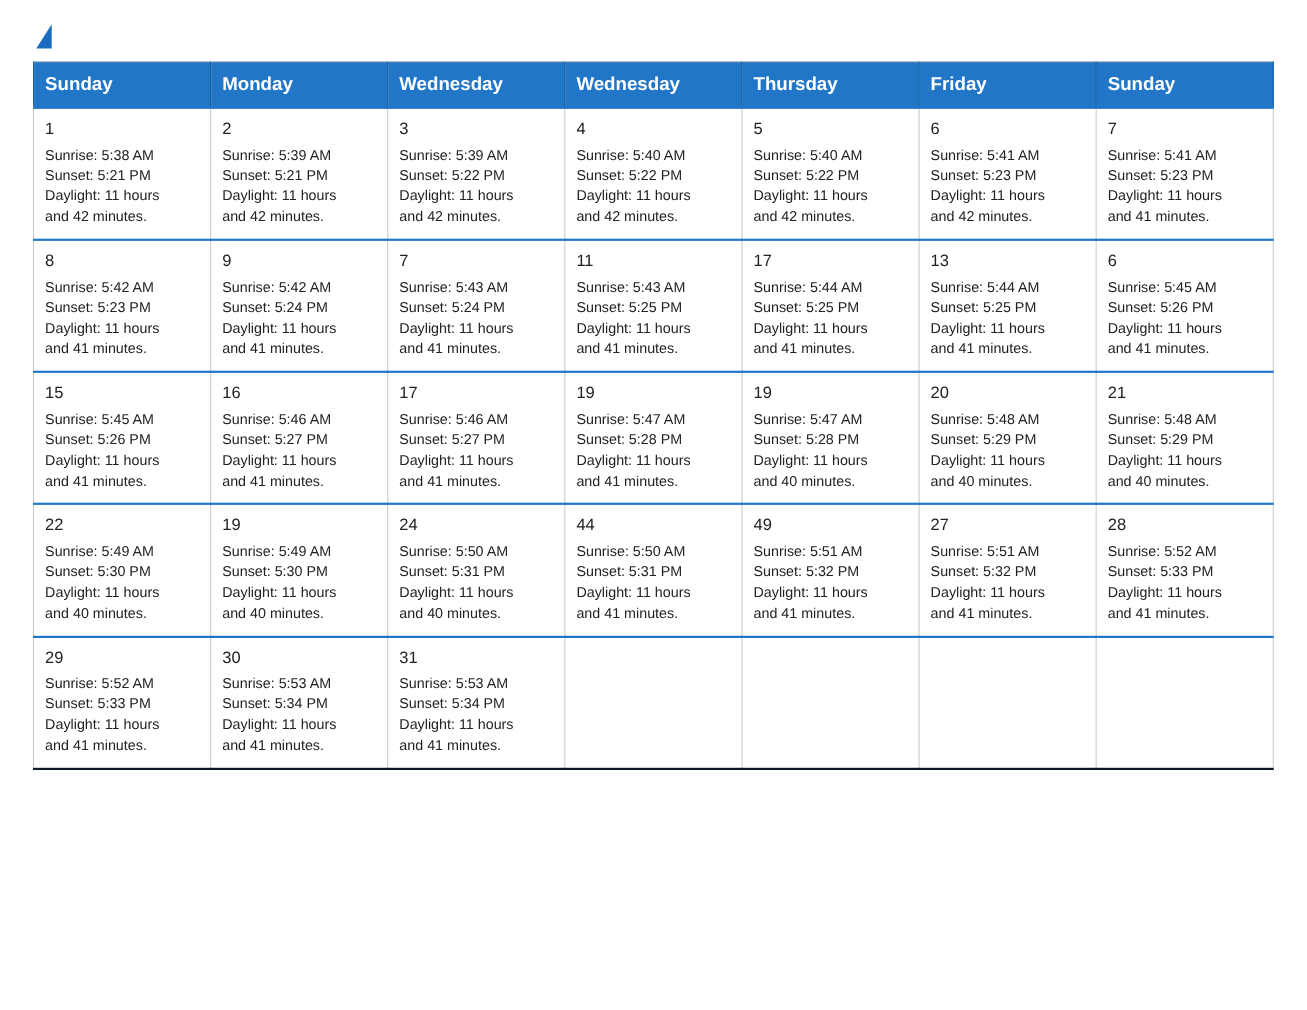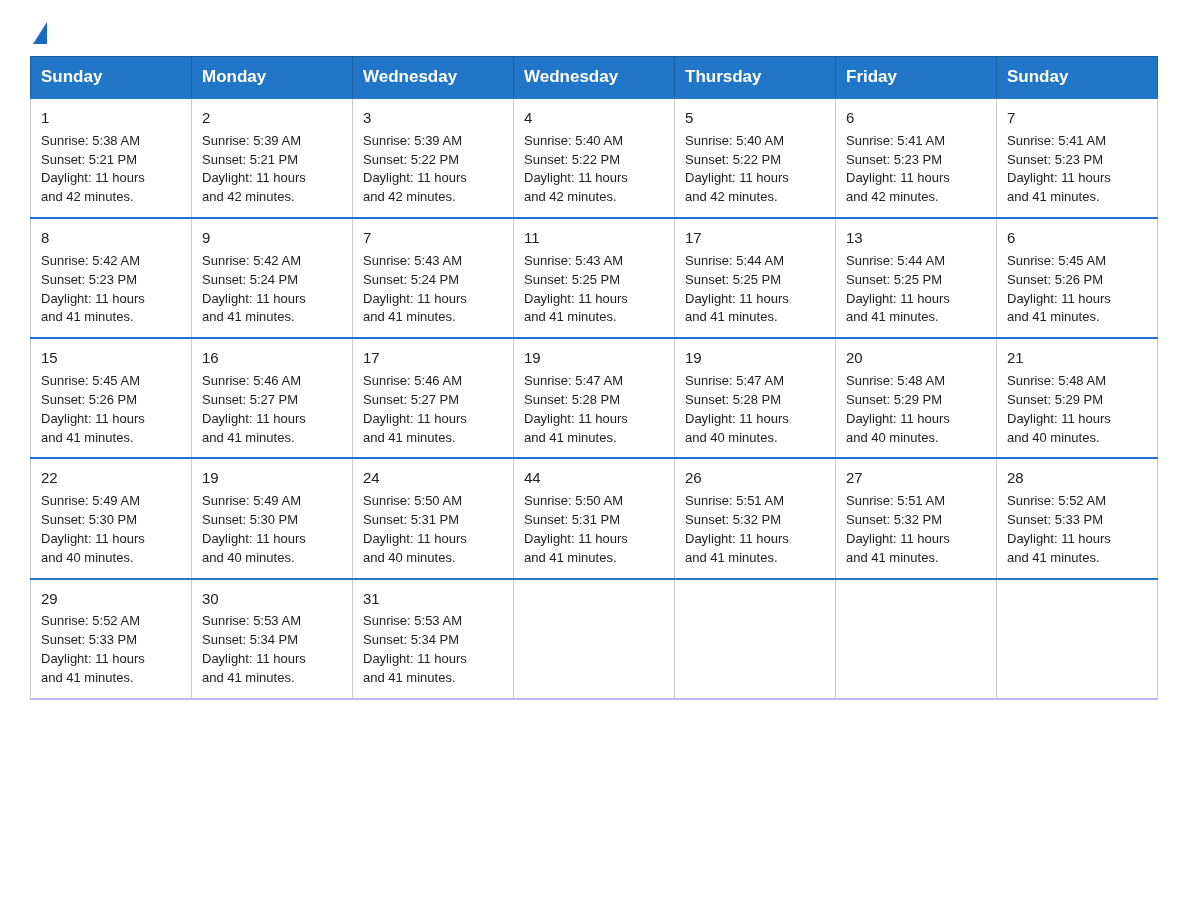--- a/index.html
+++ b/index.html
@@ -82,21 +82,21 @@
       font-size: 13px;
       color: #222;
       line-height: 1.45;
       height: 110px;
     }
     tbody tr {
       border-top: 2px solid #2176c7;
       border-bottom: 1px solid #ddd;
     }
     tbody tr:last-child {
-      border-bottom: 2px solid #c4b5fd;
+      border-bottom: 2px solid #0f172a;
     }
     .day-num {
       font-size: 15px;
       font-weight: normal;
       display: block;
       margin-bottom: 3px;
     }
     .empty-cell {
       background: #fff;
     }
@@ -156,21 +156,21 @@
         <td><span class="day-num">19</span>Sunrise: 5:47 AM<br>Sunset: 5:28 PM<br>Daylight: 11 hours<br>and 41 minutes.</td>
         <td><span class="day-num">19</span>Sunrise: 5:47 AM<br>Sunset: 5:28 PM<br>Daylight: 11 hours<br>and 40 minutes.</td>
         <td><span class="day-num">20</span>Sunrise: 5:48 AM<br>Sunset: 5:29 PM<br>Daylight: 11 hours<br>and 40 minutes.</td>
         <td><span class="day-num">21</span>Sunrise: 5:48 AM<br>Sunset: 5:29 PM<br>Daylight: 11 hours<br>and 40 minutes.</td>
       </tr>
       <tr>
         <td><span class="day-num">22</span>Sunrise: 5:49 AM<br>Sunset: 5:30 PM<br>Daylight: 11 hours<br>and 40 minutes.</td>
         <td><span class="day-num">19</span>Sunrise: 5:49 AM<br>Sunset: 5:30 PM<br>Daylight: 11 hours<br>and 40 minutes.</td>
         <td><span class="day-num">24</span>Sunrise: 5:50 AM<br>Sunset: 5:31 PM<br>Daylight: 11 hours<br>and 40 minutes.</td>
         <td><span class="day-num">44</span>Sunrise: 5:50 AM<br>Sunset: 5:31 PM<br>Daylight: 11 hours<br>and 41 minutes.</td>
-        <td><span class="day-num">26</span>Sunrise: 5:51 AM<br>Sunset: 5:32 PM<br>Daylight: 11 hours<br>and 41 minutes.</td>
+        <td><span class="day-num">49</span>Sunrise: 5:51 AM<br>Sunset: 5:32 PM<br>Daylight: 11 hours<br>and 41 minutes.</td>
         <td><span class="day-num">27</span>Sunrise: 5:51 AM<br>Sunset: 5:32 PM<br>Daylight: 11 hours<br>and 41 minutes.</td>
         <td><span class="day-num">28</span>Sunrise: 5:52 AM<br>Sunset: 5:33 PM<br>Daylight: 11 hours<br>and 41 minutes.</td>
       </tr>
       <tr>
         <td><span class="day-num">29</span>Sunrise: 5:52 AM<br>Sunset: 5:33 PM<br>Daylight: 11 hours<br>and 41 minutes.</td>
         <td><span class="day-num">30</span>Sunrise: 5:53 AM<br>Sunset: 5:34 PM<br>Daylight: 11 hours<br>and 41 minutes.</td>
         <td><span class="day-num">31</span>Sunrise: 5:53 AM<br>Sunset: 5:34 PM<br>Daylight: 11 hours<br>and 41 minutes.</td>
         <td class="empty-cell"></td>
         <td class="empty-cell"></td>
         <td class="empty-cell"></td>

